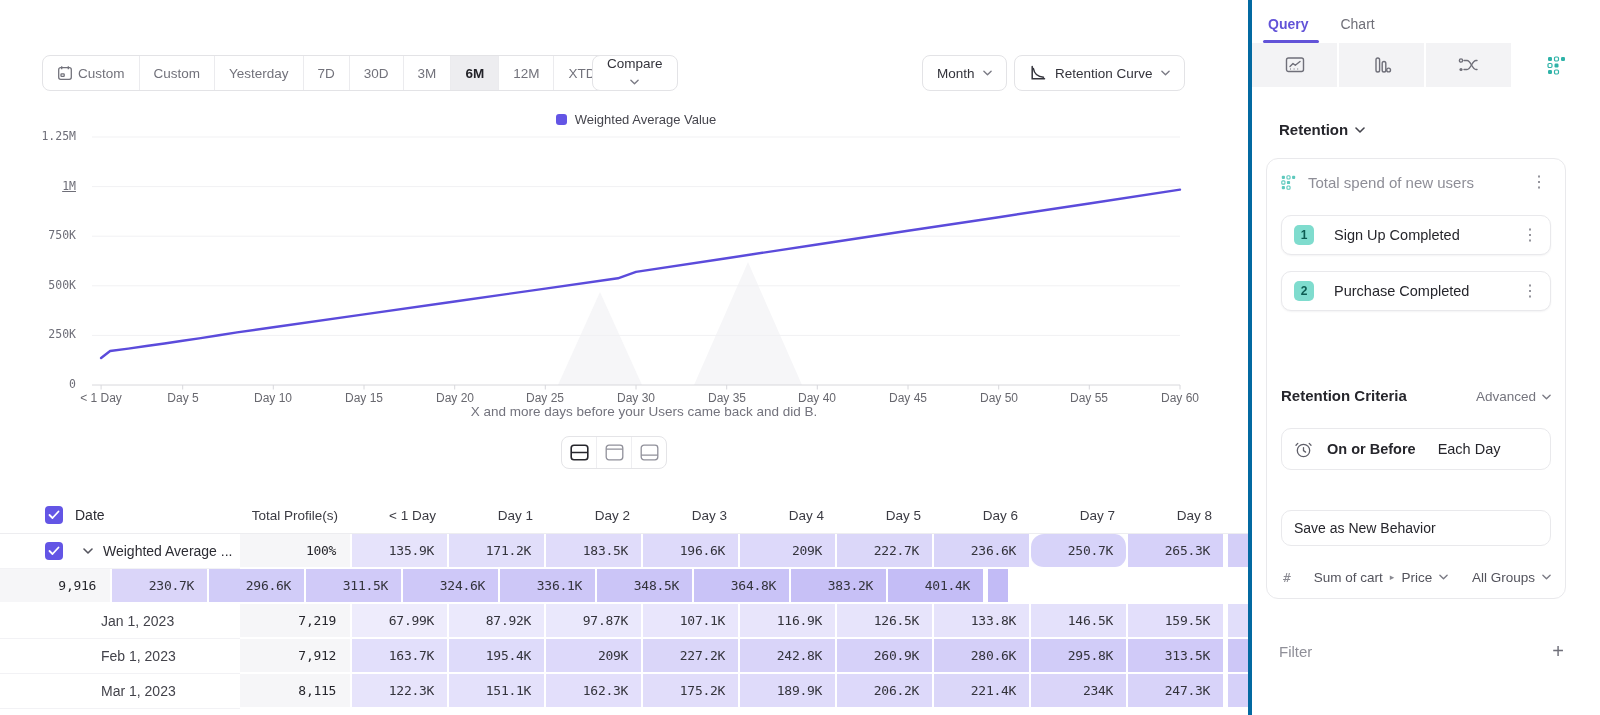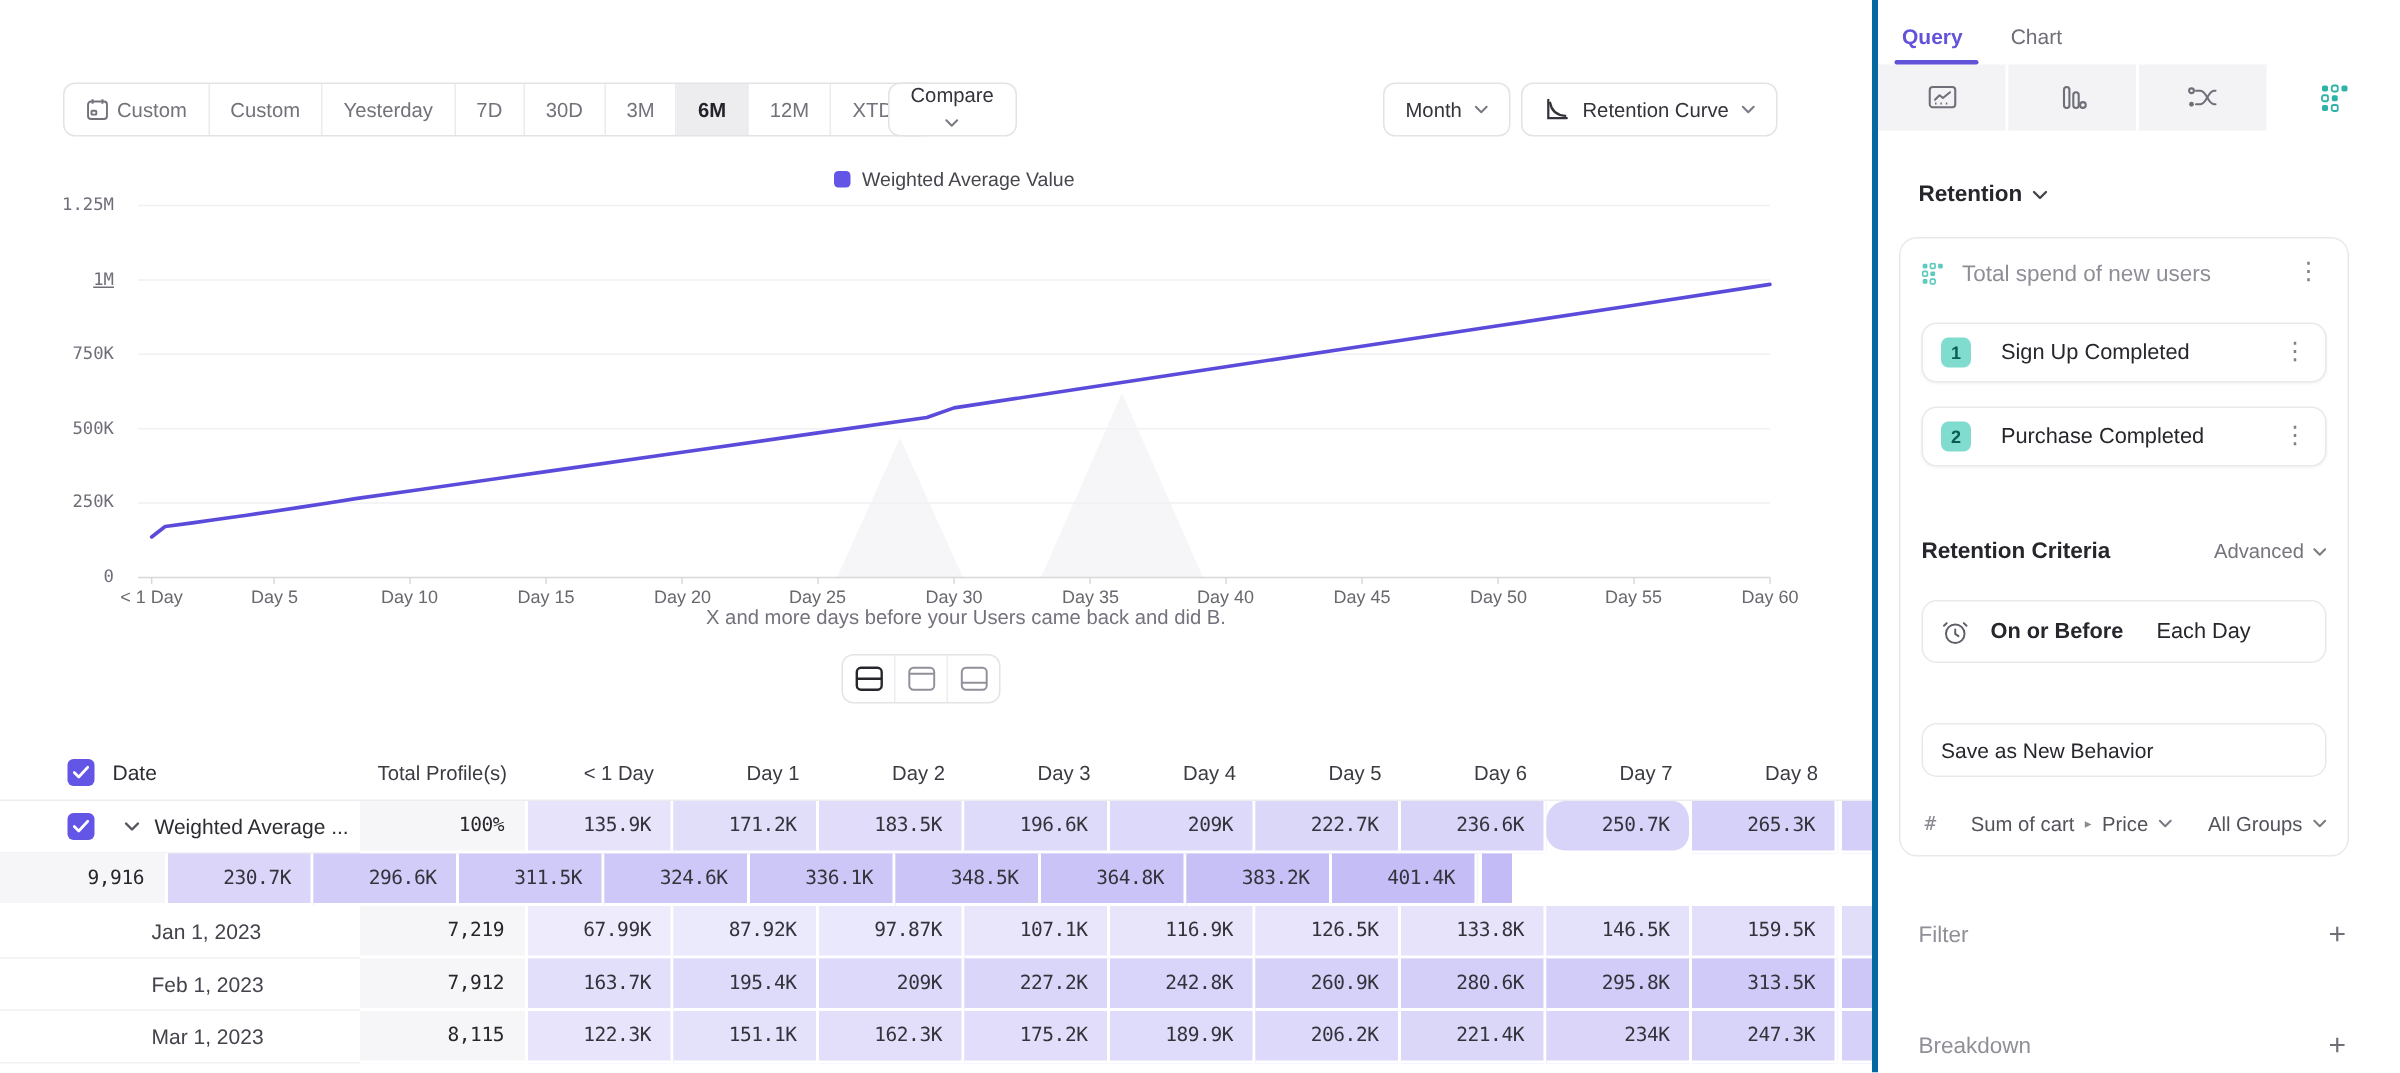--- a/index.html
+++ b/index.html
@@ -82,21 +82,21 @@
   .bc-header{display:flex;align-items:center;gap:12px;height:26px;}
   .bc-title{font-size:15px;color:#8e8e97;flex:1;}
   .kebab{color:#80808a;font-size:16px;line-height:1;padding:0 4px;cursor:pointer;}
   .step-card{border:1px solid #e9e9ec;border-radius:10px;height:38px;display:flex;
     align-items:center;padding:0 8px 0 12px;box-shadow:0 1px 2px rgba(20,20,40,.05);
     cursor:pointer;background:#fff;}
   .step-card.s1{margin-top:20px;} .step-card.s2{margin-top:16px;}
   .step-badge{width:20px;height:20px;border-radius:5px;background:#7fdcce;color:#0d5c52;
     font-size:12px;font-weight:700;display:flex;align-items:center;justify-content:center;flex:none;}
   .step-label{margin-left:20px;font-size:14.5px;font-weight:500;color:#26262c;flex:1;}
-  .criteria-row{margin-top:48px;display:flex;align-items:center;}
+  .criteria-row{margin-top:76px;display:flex;align-items:flex-end;}
   .crit-label{font-size:15px;font-weight:700;color:#26262c;flex:1;}
   .advanced{display:flex;align-items:center;gap:6px;font-size:13.5px;color:#75757e;cursor:pointer;}
   .criteria-card{margin-top:24px;border:1px solid #e9e9ec;border-radius:10px;height:40px;
     display:flex;align-items:center;padding:0 12px;cursor:pointer;background:#fff;}
   .crit-cond{margin-left:14px;font-size:14.5px;font-weight:700;color:#26262c;}
   .crit-window{margin-left:22px;font-size:14.5px;color:#26262c;}
   .save-card{margin-top:40px;border:1px solid #e9e9ec;border-radius:10px;height:34px;
     display:flex;align-items:center;padding:0 12px;font-size:14px;font-weight:500;
     color:#26262c;cursor:pointer;background:#fff;}
   .measure-row{margin-top:16px;height:30px;display:flex;align-items:center;}

